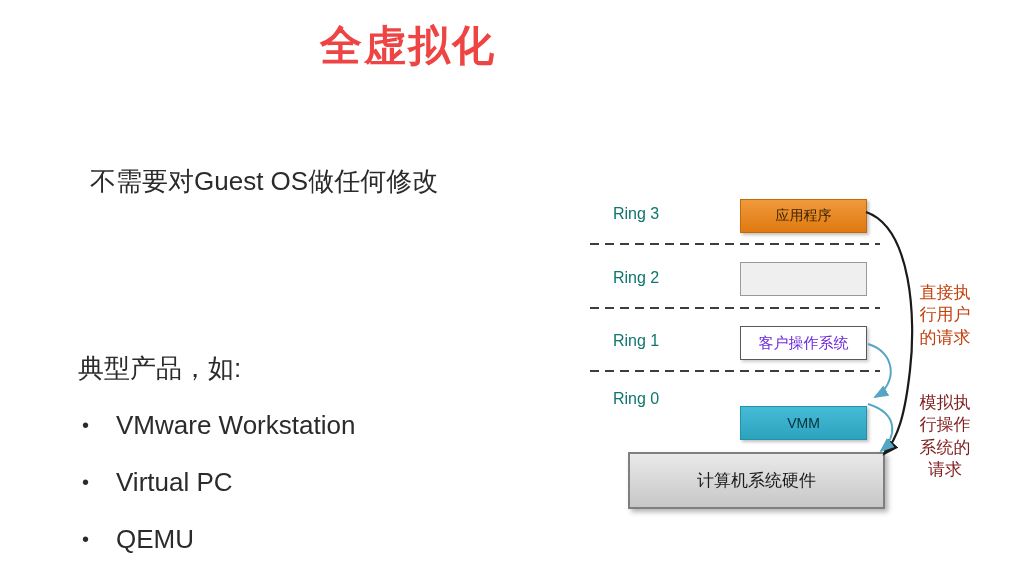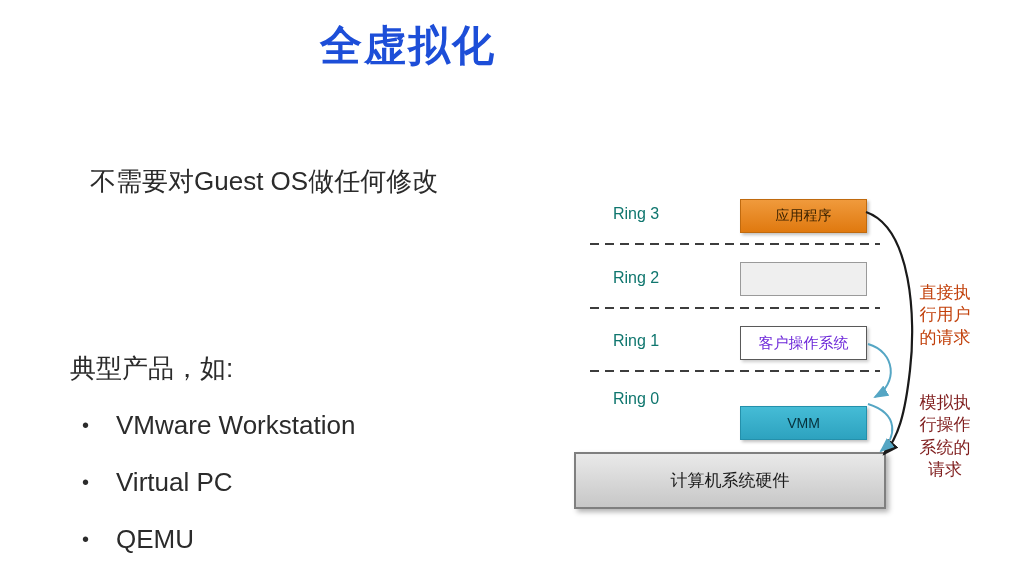--- a/index.html
+++ b/index.html
@@ -12,33 +12,33 @@
     overflow: hidden;
   }
   .abs { position: absolute; }
 
   
   #title {
     top: 18px; left: 0; width: 816px;
     text-align: center;
     font-size: 42px;
     font-weight: bold;
-    color: #1d4ed8;
+    color: #ef4444;
     letter-spacing: 2px;
   }
 
   
   #statement {
     top: 164px; left: 78px;
     font-size: 26px;
     color: #2b2b2b;
     margin-left: 12px;
   }
   #products-heading {
-    top: 351px; left: 70px;
+    top: 351px; left: 78px;
     font-size: 26px;
     color: #2b2b2b;
   }
   .product-item {
     position: absolute;
     left: 82px;
     font-size: 26px;
     color: #2b2b2b;
     display: flex;
     align-items: center;
@@ -98,22 +98,22 @@
   .ring-sep {
     position: absolute;
     left: 590px;
     width: 290px;
     height: 2px;
     background: repeating-linear-gradient(90deg, #3d3d3d 0 9px, transparent 9px 15px);
   }
 
   
   #hardware-box {
-    left: 574px; top: 452px;
-    width: 312px; height: 57px;
+    left: 628px; top: 452px;
+    width: 257px; height: 57px;
     background: linear-gradient(#e9e9e9, #c7c7c7);
     border: 2px solid #7f7f7f;
     box-sizing: border-box;
     display: flex;
     align-items: center;
     justify-content: center;
     font-size: 17px;
     color: #1a1a1a;
     box-shadow: 3px 3px 5px rgba(0,0,0,0.3);
   }

